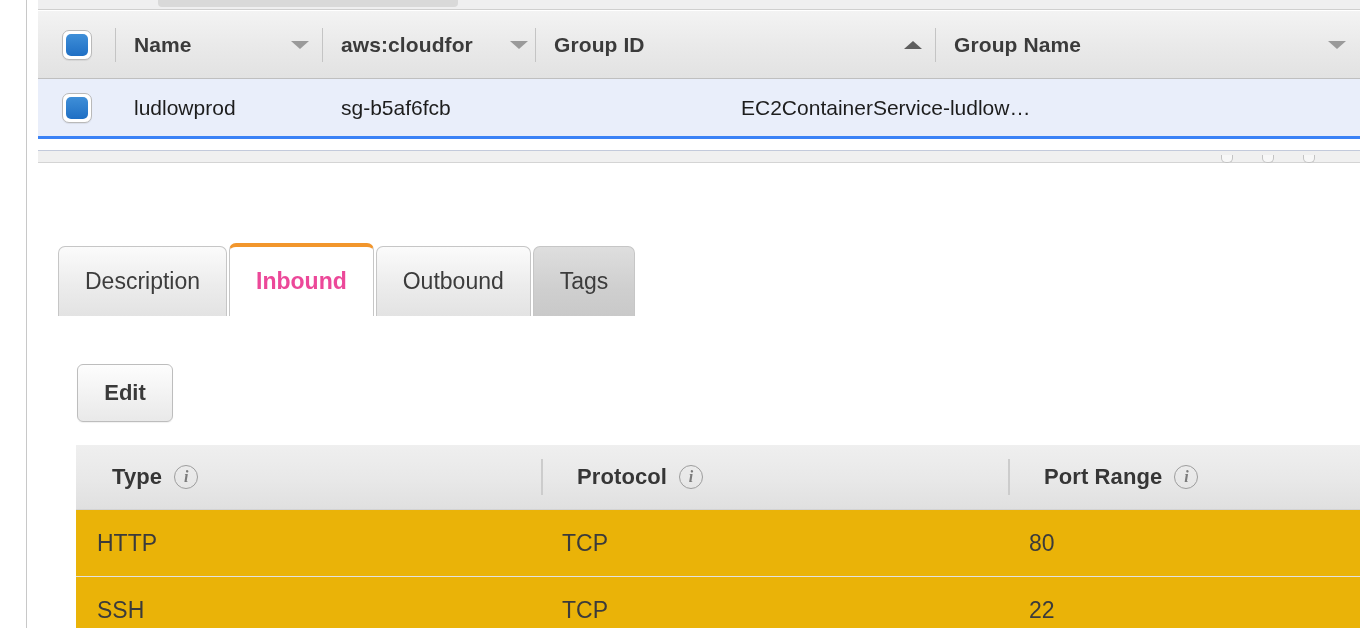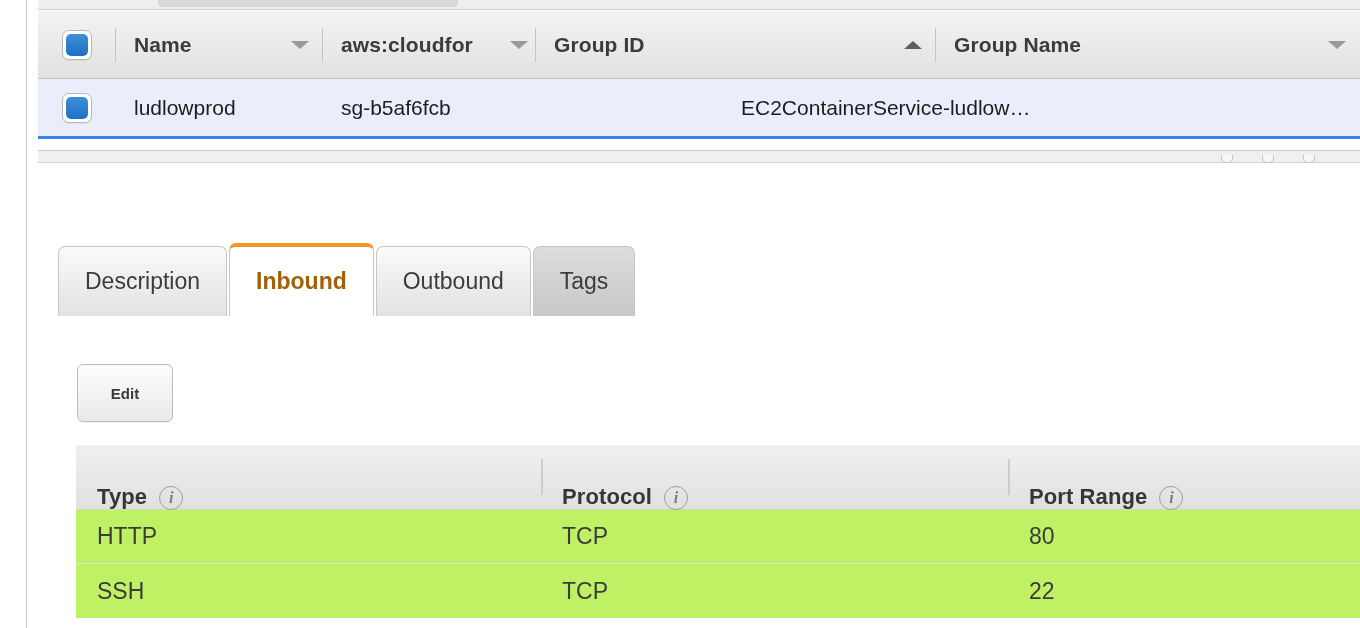--- a/index.html
+++ b/index.html
@@ -236,41 +236,41 @@
     border: 1px solid #c6c6c6;
     border-bottom: none;
     border-radius: 7px 7px 0 0;
     background: linear-gradient(to bottom, #fbfbfb 0%, #ececec 55%, #e3e3e3 100%);
   }
   .tab.active {
     background: #ffffff;
     border-color: #c6c6c6;
     border-top: 4px solid #f2962c;
     font-weight: bold;
-    color: #a16207;
+    color: #ec4899;
     height: 73px;
     z-index: 3;
   }
   .tab.hover {
     background: linear-gradient(to bottom, #dedede 0%, #cfcfcf 60%, #c9c9c9 100%);
   }
 
   
   .edit-btn {
     position: absolute;
     left: 39px; top: 200px;
     width: 96px; height: 58px;
     border: 1px solid #bdbdbd;
     border-radius: 6px;
     background: linear-gradient(to bottom, #fdfdfd 0%, #f3f3f3 50%, #e9e9e9 100%);
     box-shadow: 0 1px 1px rgba(0,0,0,0.06);
     display: flex;
     align-items: center;
     justify-content: center;
-    font-size: 15px;
+    font-size: 22px;
     font-weight: bold;
     color: #3a3a3a;
     cursor: default;
   }
 
   
   .rules {
     position: absolute;
     left: 38px; top: 281px;
     width: 1284px;
@@ -280,22 +280,22 @@
     height: 65px;
     background: linear-gradient(to bottom, #efefef 0%, #e8e8e8 55%, #e0e0e0 100%);
     border-bottom: 1px solid #d3d3d3;
     display: flex;
     align-items: center;
   }
   .rcell-h {
     position: relative;
     height: 65px;
     display: flex;
-    align-items: flex-end;
-    padding-left: 21px;
+    align-items: center;
+    padding-left: 36px;
   }
   .rcell-h.t-type  { width: 465px; min-width: 465px; }
   .rcell-h.t-proto { width: 467px; min-width: 467px; }
   .rcell-h.t-port  { flex: 1; }
 
   .rcell-h .lbl {
     font-size: 22px;
     font-weight: bold;
     color: #363636;
     letter-spacing: 0.1px;
@@ -318,22 +318,22 @@
   .hdiv {
     position: absolute;
     left: 0; top: 50%;
     transform: translateY(-50%);
     width: 2px; height: 36px;
     background: #cccccc;
   }
 
   .rules-row {
     position: relative;
-    height: 54px;
-    background: #bef264;
+    height: 67px;
+    background: #eab308;
     border-bottom: 1px solid #e2e2e2;
     display: flex;
     align-items: center;
   }
   .rcell {
     height: 67px;
     display: flex;
     align-items: center;
     padding-left: 21px;
     font-size: 23px;

